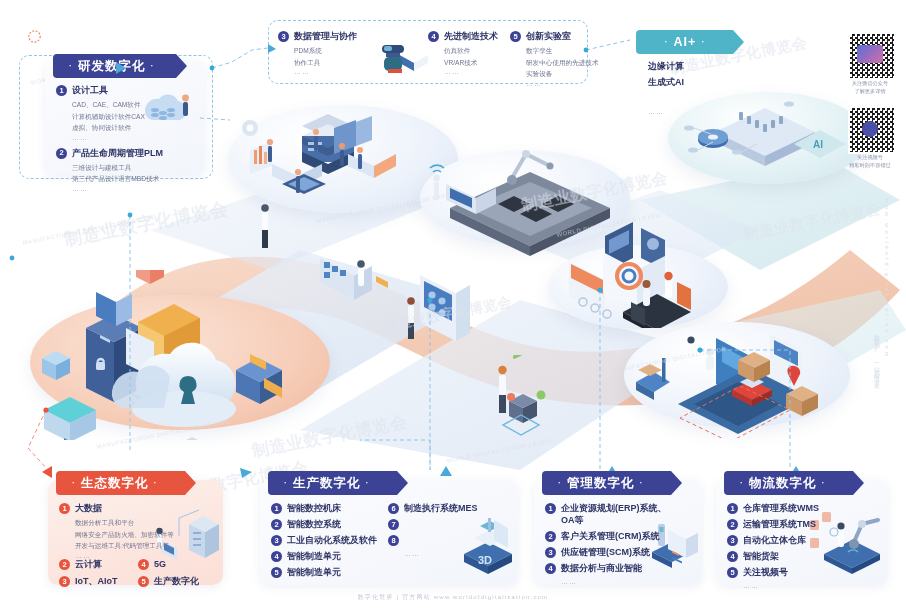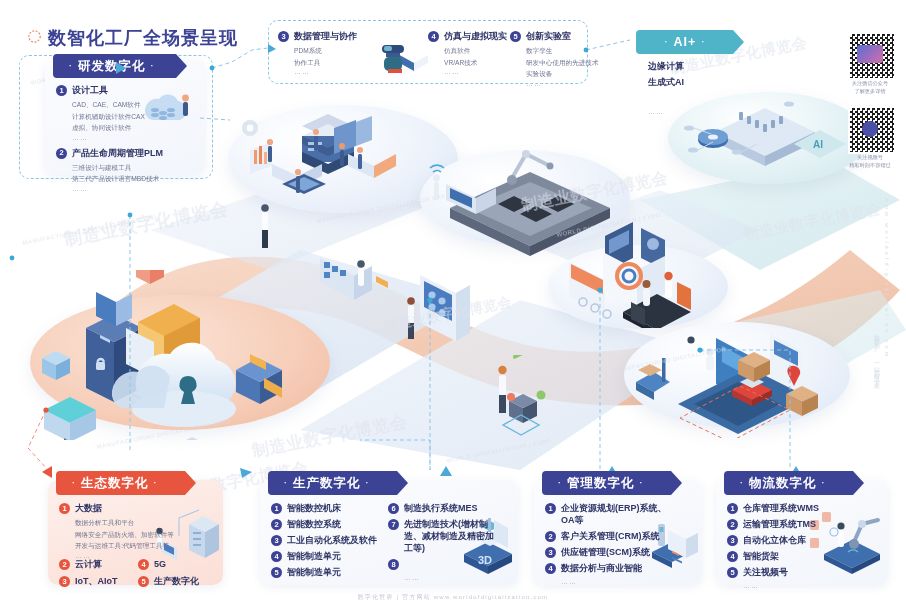--- a/index.html
+++ b/index.html
@@ -486,21 +486,20 @@
     <div class="wm" style="left:612px;top:368px;font-size:6px;transform:rotate(-11deg);">MANUFACTURING DIGITALIZATION</div>
     <div class="wm" style="left:96px;top:444px;font-size:6px;transform:rotate(-11deg);">MANUFACTURING DIGITALIZATION EXPO</div>
     <div class="wm" style="left:446px;top:458px;font-size:6px;transform:rotate(-11deg);">WORLD DIGITALIZATION | EXPO</div>
   </div>
 
   <svg id="gear" viewBox="0 0 24 24">
     <g fill="none" stroke="#ef7a5c" stroke-width="1.6" stroke-dasharray="2.6 2.2">
       <circle cx="12" cy="12" r="8"></circle>
     </g>
   </svg>
-  <div id="title">数智化工厂全场景呈现</div>
 
   <div class="dashbox" style="left:19px;top:55px;width:192px;height:122px;"></div>
 
   <div class="card" style="left:45px;top:60px;width:160px;height:115px;">
     <div class="ribbon-tag" style="top:-6px;left:8px;width:92px;">
       <span class="dotl">·</span>
       <span style="margin:0 5px;">研发数字化</span>
       <span class="dotr">·</span>
     </div>
 
@@ -566,21 +565,21 @@
         <rect x="10" y="24" width="18" height="14" rx="5" fill="#2f6d84"></rect>
         <rect x="8" y="12" width="22" height="8" rx="4" fill="#2f4a7c"></rect>
         <rect x="10" y="13" width="8" height="5" rx="2" fill="#6fb6d0"></rect>
         <rect x="14" y="36" width="14" height="4" fill="#e0503c"></rect>
       </g>
     </svg>
 
     <div style="position:absolute;left:150px;top:0;width:80px;">
       <div class="li">
           <span class="num">4</span>
-        <span class="li-title">仿真与虚拟现实</span>
+        <span class="li-title">先进制造技术</span>
         </div>
       <div class="sub">仿真软件</div>
       <div class="sub">VR/AR技术</div>
       <div class="dots">……</div>
     </div>
 
     <div style="position:absolute;left:232px;top:0;width:112px;">
       <div class="li">
           <span class="num">5</span>
         <span class="li-title">创新实验室</span>
@@ -769,21 +768,20 @@
         </div>
     </div>
 
     <div style="position:absolute;left:128px;top:22px;width:110px;">
       <div class="li">
         <span class="num">6</span>
         <span class="li-title">制造执行系统MES</span>
         </div>
       <div class="li">
         <span class="num">7</span>
-        <span class="li-title" style="white-space:normal;">先进制造技术(增材制造、减材制造及精密加工等)</span>
         </div>
       <div class="li">
         <span class="num">8</span>
         </div>
       <div class="dots">……</div>
     </div>
   </div>
 
   <div class="card" style="left:534px;top:480px;width:168px;height:105px;">
     <div class="ribbon-tag" style="top:-9px;left:8px;width:98px;">

